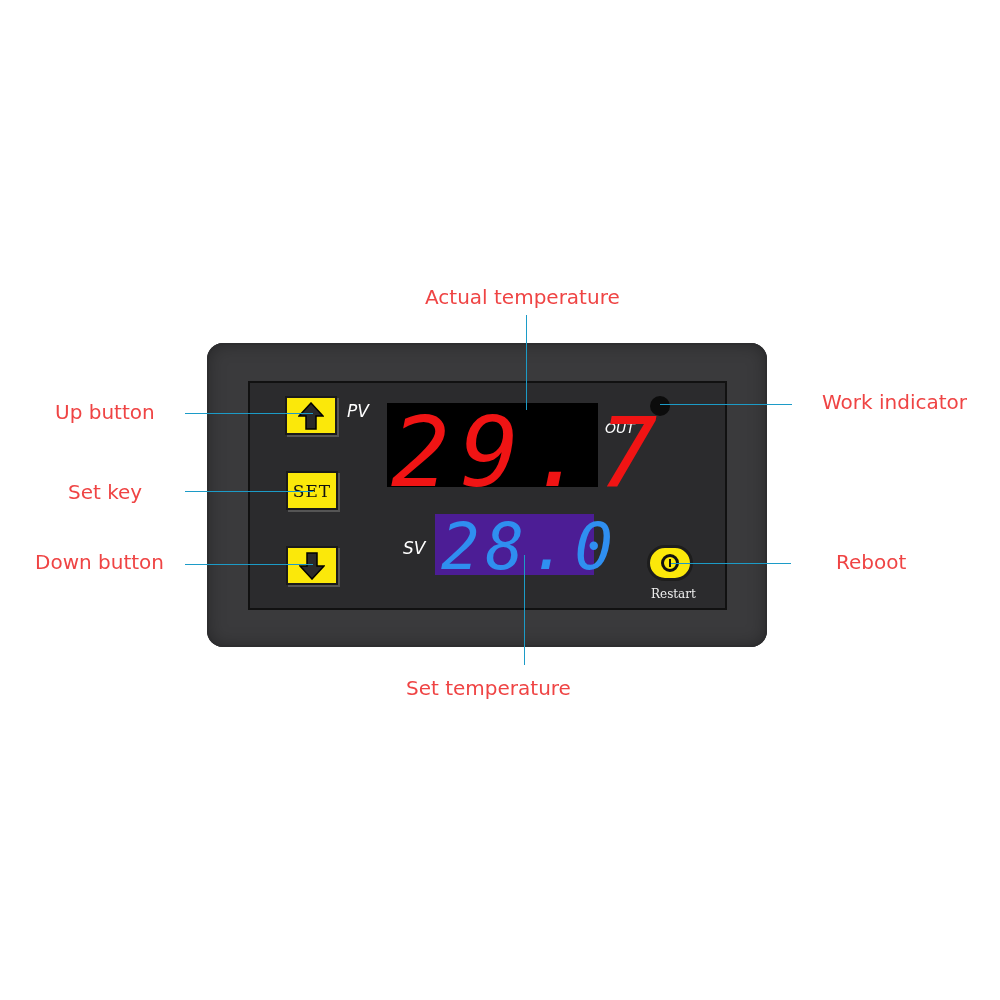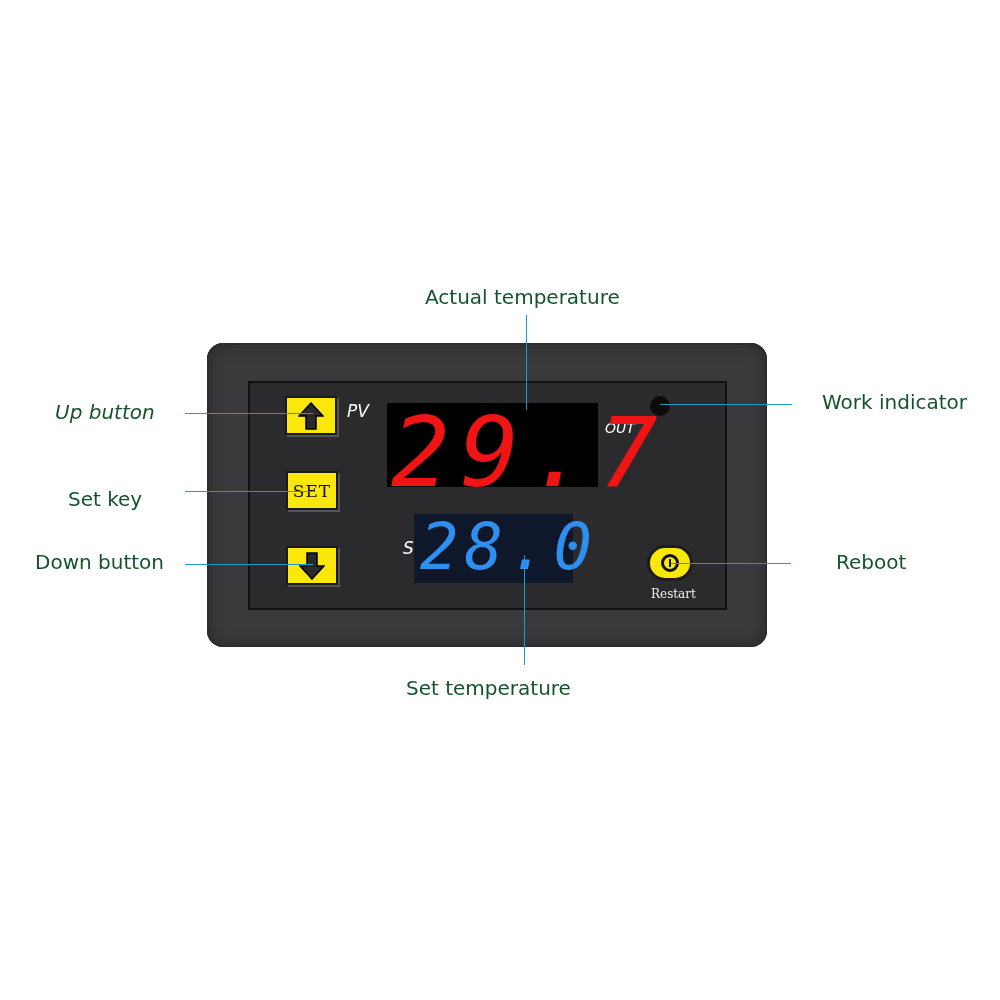--- a/index.html
+++ b/index.html
@@ -18,36 +18,36 @@
   .btn-set  { left:286px; top:471px; width:52px; height:39px; }
   .btn-down { left:286px; top:546px; width:52px; height:39px; }
   .set-text { font-family:"DejaVu Serif", "Liberation Serif", serif; font-size:17px; color:#111; letter-spacing:1px; }
 
   .tag { color:#fff; font-weight:normal; font-style:italic; font-size:17px; }
   .pv-tag  { left:347px; top:401px; }
   .sv-tag  { left:403px; top:513px;margin-top:25px; }
   .out-tag { left:605px; top:420px; font-size:14px; }
 
   .pv-display { left:387px; top:403px; width:211px; height:84px; background:#000; }
-  .sv-display { left:414px; top:514px; width:159px; height:69px; background:#0f172a; }
+  .sv-display { left:435px; top:514px; width:159px; height:61px; background:#4c1d95; }
   .seg { position:absolute; font-family:"DejaVu Sans Mono", monospace; font-style:italic; }
   .pv-value { left:4px; top:-6px; font-size:96px; color:#f01414; letter-spacing:10px; transform:scaleX(1.02); transform-origin:left; }
   .sv-value { left:6px; top:-4px; font-size:64px; color:#2f8ff0; letter-spacing:6px; }
 
   .led { left:650px; top:396px; width:20px; height:20px; border-radius:50%; background:#0c0c0c; }
 
   .restart-btn { left:647px; top:545px; width:46px; height:36px; border-radius:18px; background:#fbe80a;
                  border:3px solid #1d1d1d; box-sizing:border-box; display:flex; align-items:center; justify-content:center; }
   .restart-ring { width:18px; height:18px; border-radius:50%; border:3px solid #111; box-sizing:border-box; position:relative; }
   .restart-ring::after { content:""; position:absolute; left:5px; top:2px; width:2px; height:8px; background:#111; }
   .restart-label { left:651px; top:587px; font-family:"DejaVu Serif", "Liberation Serif", serif; font-size:12px; color:#eee; }
 
-  .label { color:#14532d; font-size:20px; white-space:nowrap; }
-  .lbl-up     { left:55px;  top:400px;font-style:italic; }
-  .lbl-set    { left:68px;  top:480px;margin-top:7px; }
+  .label { color:#ef4444; font-size:20px; white-space:nowrap; }
+  .lbl-up     { left:55px;  top:400px; }
+  .lbl-set    { left:68px;  top:480px; }
   .lbl-down   { left:35px;  top:550px; }
   .lbl-work   { left:822px; top:390px; }
   .lbl-reboot { left:796px; top:550px;margin-left:40px; }
   .lbl-actual { left:425px; top:285px; }
   .lbl-setT   { left:406px; top:676px; }
 
   .line { background:#1c9bc7; }
   .h { height:1px; }
   .v { width:1px; }
 </style>

